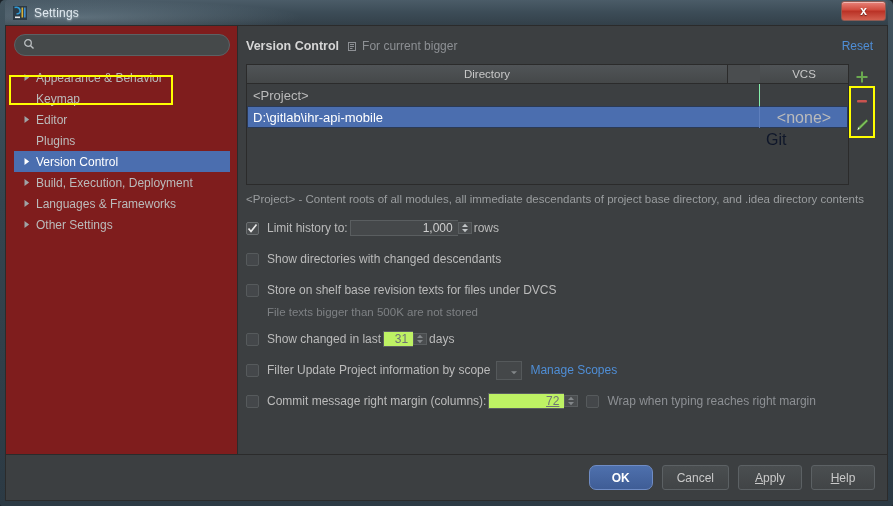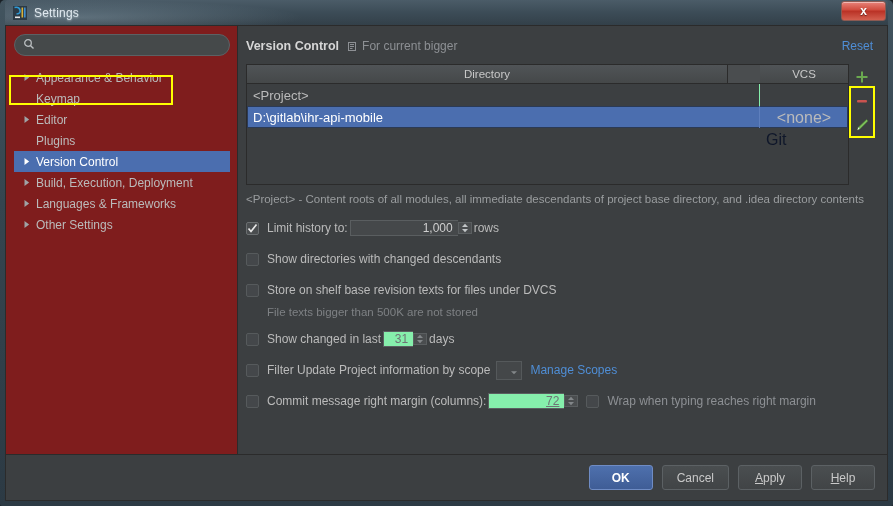--- a/index.html
+++ b/index.html
@@ -218,21 +218,21 @@
   .spinner {
     display: inline-flex; align-items: center; height: 19px; margin: 0 2px;
   }
   .spin-field {
     border: 1px solid #5a5e60; border-right: 0;
     background: #45484a;
     display: flex; align-items: center; justify-content: flex-end;
     padding: 0 5px;
     font-size: 12px; color: #cfcfcf;
   }
-  .spin-field.dim { color: #6f7376; background: #86efac; }
+  .spin-field.dim { color: #6f7376; background: #bef264; }
   .spin-arrows {
     width: 14px; border: 1px solid #5a5e60; background: #4a4d4f;
     display: flex; flex-direction: column; align-items: center; justify-content: center;
     cursor: pointer;
   }
   .spin-arrows svg { display: block; }
 
   .combo {
     width: 26px; height: 19px; margin: 0 8px 0 6px;
     border: 1px solid #55595b; background: #444749;
@@ -256,21 +256,21 @@
     border-radius: 3px;
     background: linear-gradient(180deg,#4a4e50 0%, #414446 100%);
     color: #c9c9c9; font-size: 12px;
     font-family: "Liberation Sans", sans-serif;
     display: flex; align-items: center; justify-content: center;
     cursor: pointer;
   }
   .btn.default {
     background: linear-gradient(180deg,#4e70ad 0%, #3f5d96 100%);
     border-color: #6f8cc4;
-    color: #ffffff; font-weight: bold;
+    color: #ffffff; font-weight: bold; border-radius: 7px;
   }
   .btn u { text-decoration: underline; }
 </style>
 </head>
 <body>
 
 <div id="window">
 
   <div id="titlebar">
     <div class="glow"></div>

